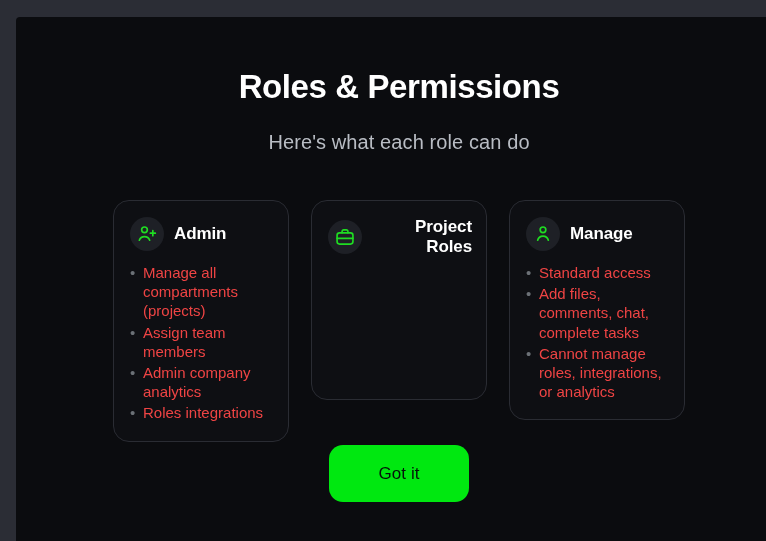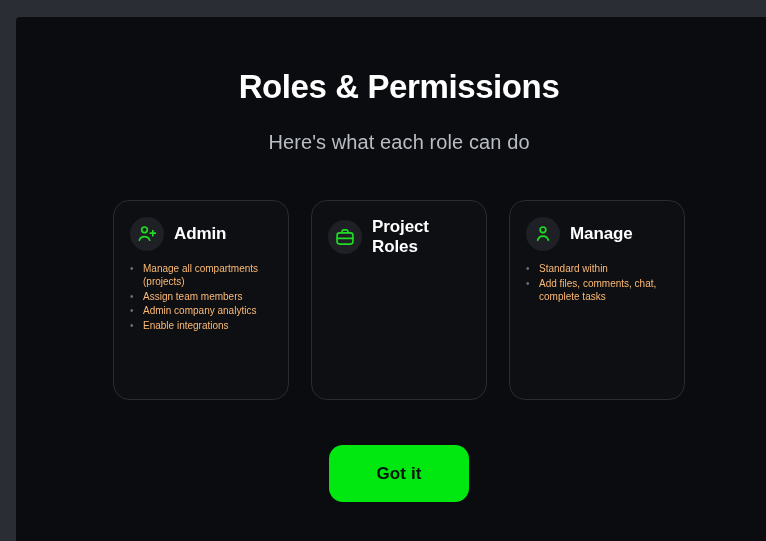--- a/index.html
+++ b/index.html
@@ -81,30 +81,31 @@
     flex: 0 0 34px;
   }
   .icon-circle svg {
     display: block;
   }
   .card-title {
     color: #ffffff;
     font-size: 17px;
     font-weight: bold;
     letter-spacing: -0.1px;
+    text-align: right;
   }
   .card ul {
     list-style: none;
     margin: 0;
     padding: 0;
   }
   .card li {
     position: relative;
-    color: #fdba74;
-    font-size: 10px;
+    color: #ef4444;
+    font-size: 15px;
     line-height: 1.28;
     padding-left: 13px;
     margin-bottom: 2px;
   }
   .card li::before {
     content: "\2022";
     position: absolute;
     left: 0;
     top: 0;
     color: #6b7076;
@@ -119,21 +120,21 @@
   }
   #got-it-button {
     background: #00e810;
     color: #04140a;
     border: none;
     border-radius: 14px;
     width: 140px;
     height: 57px;
     font-family: "Liberation Sans", sans-serif;
     font-size: 17px;
-    font-weight: bold;
+    font-weight: normal;
     cursor: pointer;
     letter-spacing: 0.1px;
   }
 </style>
 </head>
 <body>
 
 <div id="modal">
 
   <div id="header">
@@ -152,21 +153,21 @@
             <line x1="19" y1="8" x2="19" y2="14"></line>
             <line x1="16" y1="11" x2="22" y2="11"></line>
           </svg>
         </span>
         <span class="card-title">Admin</span>
       </div>
       <ul>
         <li>Manage all compartments (projects)</li>
         <li>Assign team members</li>
         <li>Admin company analytics</li>
-        <li>Enable integrations</li>
+        <li>Roles integrations</li>
       </ul>
     </div>
 
     <div class="card card-2">
       <div class="card-head">
         <span class="icon-circle">
           <svg width="20" height="20" viewBox="0 0 24 24" fill="none" stroke="#1fdd22" stroke-width="2" stroke-linecap="round" stroke-linejoin="round">
             <rect x="2.5" y="7" width="19" height="13.5" rx="3"></rect>
             <path d="M8.5 7V5.4A1.9 1.9 0 0 1 10.4 3.5h3.2A1.9 1.9 0 0 1 15.5 5.4V7"></path>
             <line x1="2.5" y1="13.6" x2="21.5" y2="13.6"></line>
@@ -180,22 +181,23 @@
       <div class="card-head">
         <span class="icon-circle">
           <svg width="20" height="20" viewBox="0 0 24 24" fill="none" stroke="#1fdd22" stroke-width="2" stroke-linecap="round" stroke-linejoin="round">
             <circle cx="12" cy="7" r="3.4"></circle>
             <path d="M5.6 19.5a6.6 6.6 0 0 1 12.8 0"></path>
           </svg>
         </span>
         <span class="card-title">Manage</span>
       </div>
       <ul>
-        <li>Standard within</li>
+        <li>Standard access</li>
         <li>Add files, comments, chat, complete tasks</li>
+        <li>Cannot manage roles, integrations, or analytics</li>
       </ul>
     </div>
 
   </div>
 
   <div id="footer">
     <button id="got-it-button">Got it</button>
   </div>
 
 </div>

